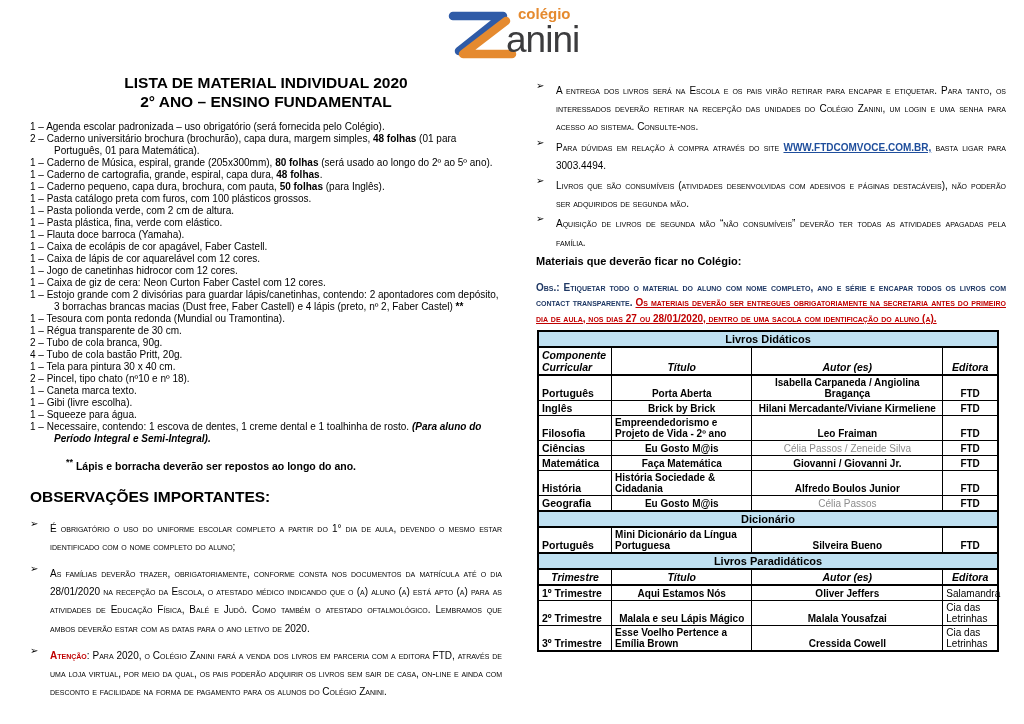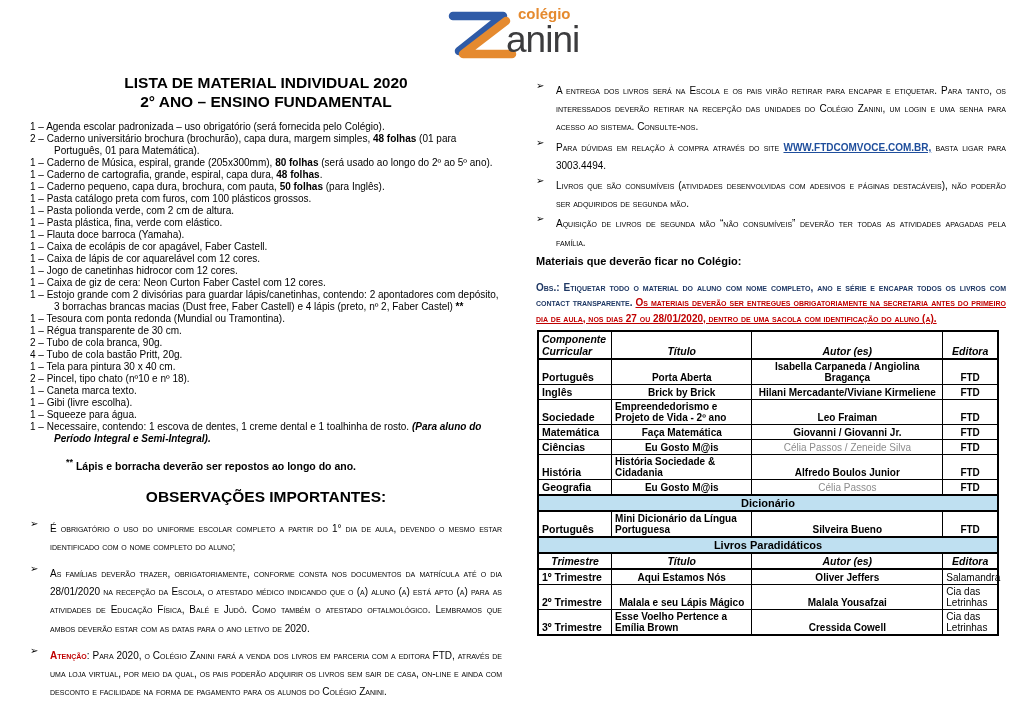--- a/index.html
+++ b/index.html
@@ -14,21 +14,21 @@
 
   
   .left-col{position:absolute;left:30px;top:74px;width:472px;}
   .title{text-align:center;font-weight:bold;font-size:15.5px;line-height:1.2;}
   .mat-list{margin-top:10px;font-size:10px;line-height:1.2;}
   .mat-item{padding-left:24px;text-indent:-24px;}
   .b{font-weight:bold;}
   .bi{font-weight:bold;font-style:italic;}
   .footnote{margin-top:12px;margin-left:36px;font-weight:bold;font-size:10.5px;}
   .fn-mark{vertical-align:super;font-size:9px;}
-  .obs-heading{margin-top:16px;text-align:center;font-weight:bold;font-size:15.5px;}
+  .obs-heading{margin-top:16px;font-weight:bold;font-size:15.5px;}
   .bullets{margin-top:12px;display:flex;flex-direction:column;gap:9px;}
   .bullet{position:relative;padding-left:20px;text-align:justify;}
   .mk{position:absolute;left:0;top:0;font-size:10px;}
   .bt{font-variant:small-caps;font-size:10px;line-height:1.42;}
   .red{color:#C00000;font-weight:bold;}
   a.link{color:#1F4E9C;font-weight:bold;text-decoration:underline;}
 
   
   .right-col{position:absolute;left:536px;top:80px;width:470px;}
   .right-col .bullets{margin-top:0;gap:2px;}
@@ -133,53 +133,56 @@
   <div class="table-wrap">
     <table id="books-table">
       <colgroup>
           <col style="width:16%">
           <col style="width:30.5%">
           <col style="width:41.5%">
           <col style="width:12%">
         </colgroup>
       <tbody id="books-tbody">
           <tr>
+            <td class="band" colspan="4">Livros Didáticos</td>
+          </tr>
+          <tr>
             <th class="th-left">Componente Curricular</th>
             <th>Título</th>
             <th>Autor (es)</th>
             <th>Editora</th>
           </tr>
           <tr>
             <td class="c-col">Português</td>
             <td class="t-col">Porta Aberta</td>
             <td class="a-col">Isabella Carpaneda / Angiolina Bragança</td>
             <td class="e-col">FTD</td>
           </tr>
           <tr>
             <td class="c-col">Inglês</td>
             <td class="t-col">Brick by Brick</td>
             <td class="a-col">Hilani Mercadante/Viviane Kirmeliene</td>
             <td class="e-col">FTD</td>
           </tr>
           <tr>
-            <td class="c-col">Sociedade</td>
+            <td class="c-col">Filosofia</td>
             <td class="t-col left">Empreendedorismo e Projeto de Vida - 2º ano</td>
             <td class="a-col">Leo Fraiman</td>
+            <td class="e-col">FTD</td>
+          </tr>
+          <tr>
+            <td class="c-col">Ciências</td>
+            <td class="t-col">Eu Gosto M@is</td>
+            <td class="a-col gray">Célia Passos / Zeneide Silva</td>
             <td class="e-col">FTD</td>
           </tr>
           <tr>
             <td class="c-col">Matemática</td>
             <td class="t-col">Faça Matemática</td>
             <td class="a-col">Giovanni / Giovanni Jr.</td>
-            <td class="e-col">FTD</td>
-          </tr>
-          <tr>
-            <td class="c-col">Ciências</td>
-            <td class="t-col">Eu Gosto M@is</td>
-            <td class="a-col gray">Célia Passos / Zeneide Silva</td>
             <td class="e-col">FTD</td>
           </tr>
           <tr>
             <td class="c-col">História</td>
             <td class="t-col left">História Sociedade &amp; Cidadania</td>
             <td class="a-col">Alfredo Boulos Junior</td>
             <td class="e-col">FTD</td>
           </tr>
           <tr>
             <td class="c-col">Geografia</td>

